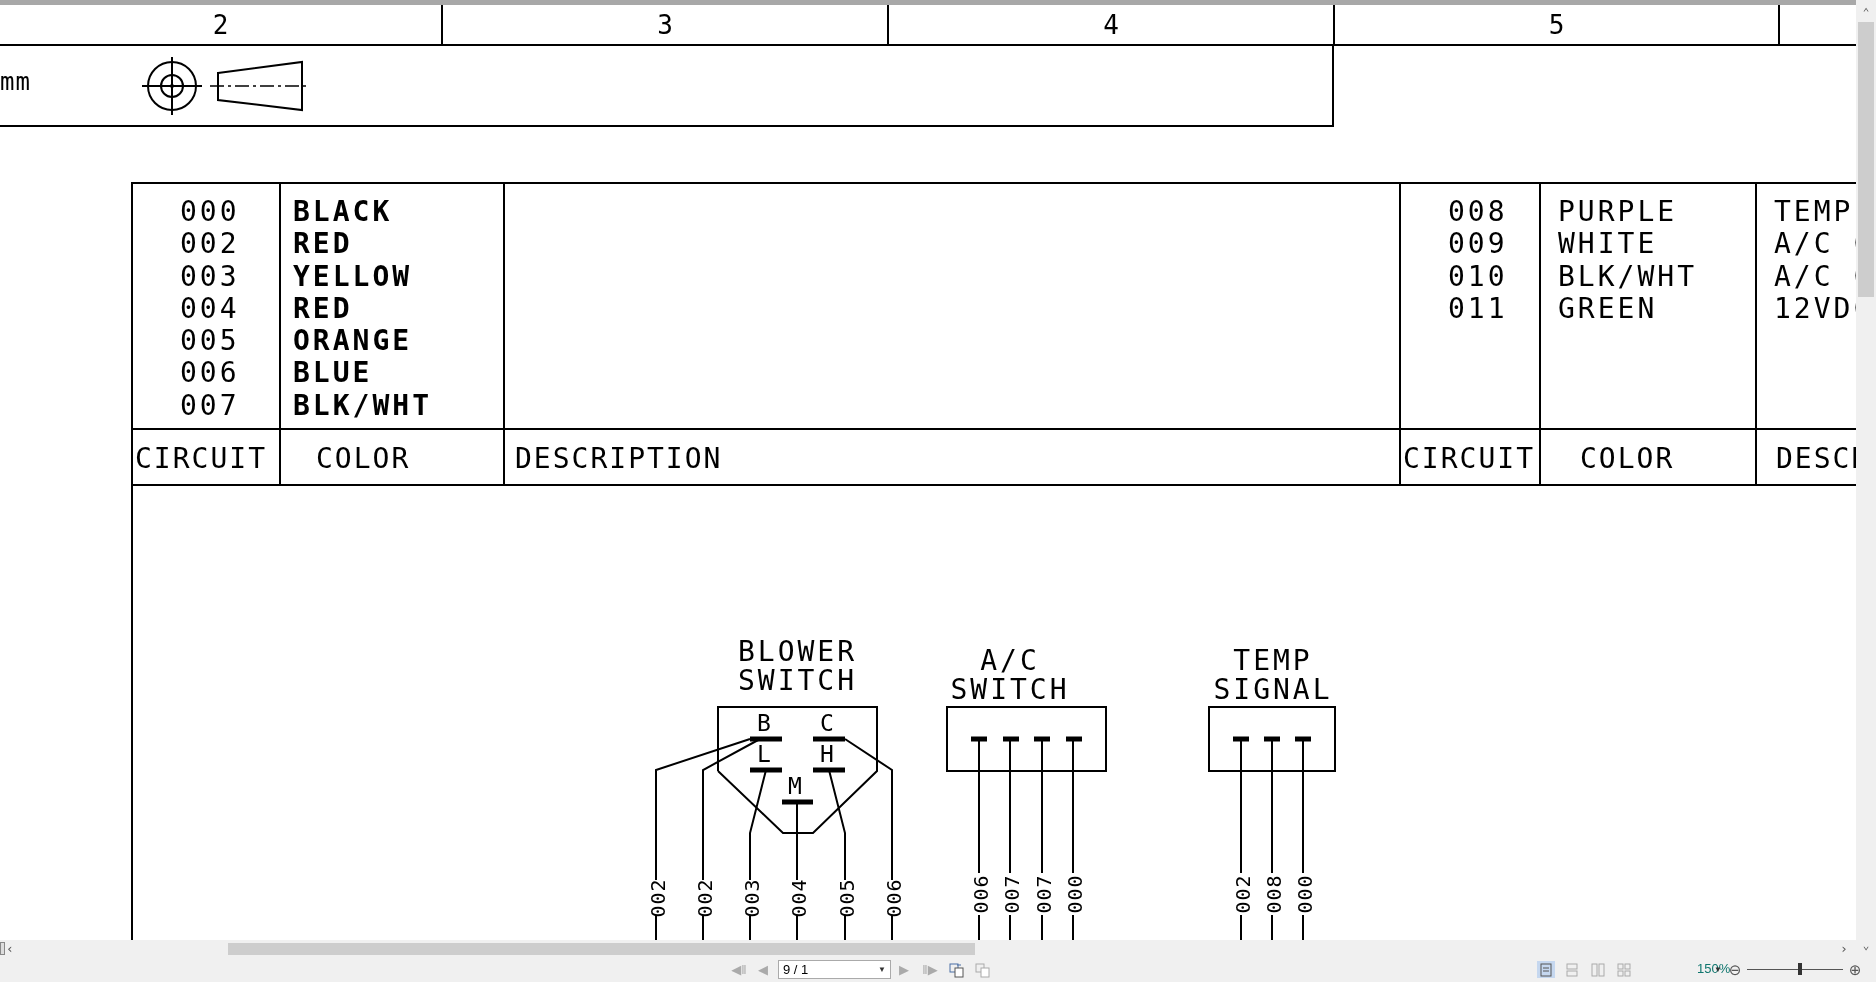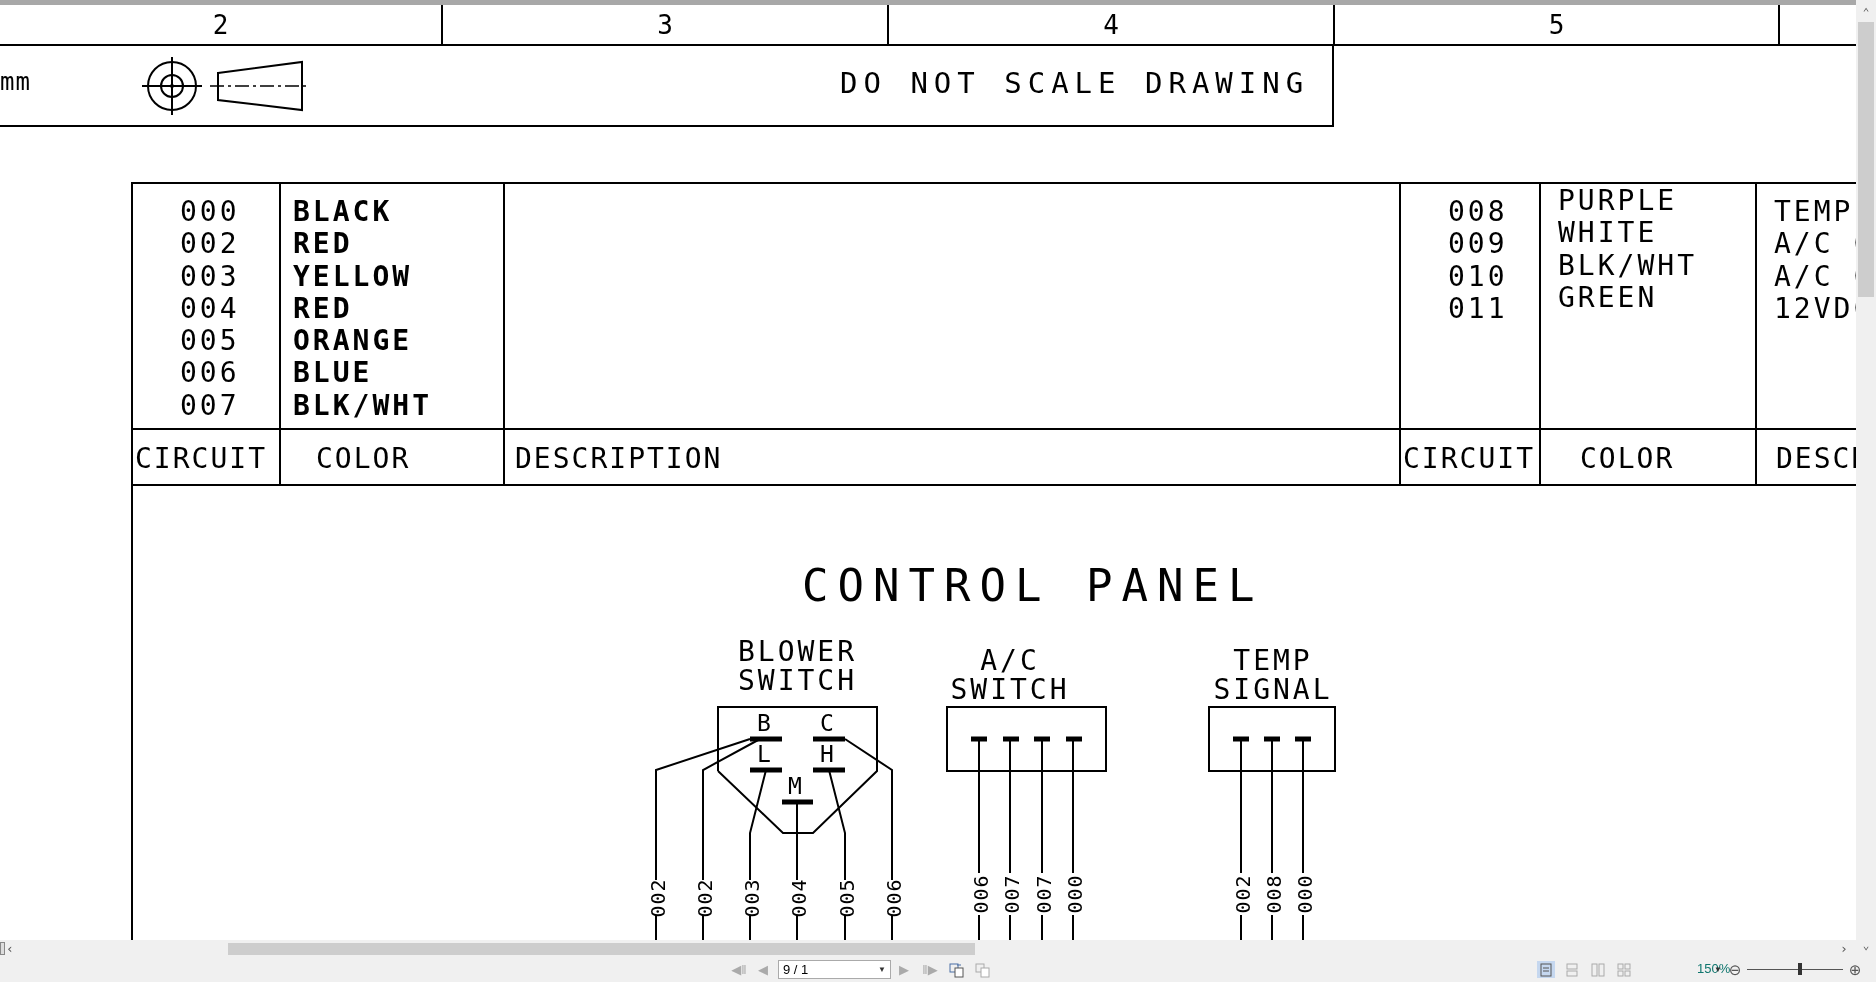--- a/index.html
+++ b/index.html
@@ -86,21 +86,20 @@
     <svg id="proj-icon" width="170" height="60" viewBox="0 0 170 60">
       <circle cx="32" cy="30" r="24" fill="none" stroke="#000" stroke-width="2"></circle>
       <circle cx="32" cy="30" r="11" fill="none" stroke="#000" stroke-width="2"></circle>
       <line x1="2" y1="30" x2="62" y2="30" stroke="#000" stroke-width="2"></line>
       <line x1="32" y1="1" x2="32" y2="59" stroke="#000" stroke-width="2"></line>
       <circle cx="32" cy="30" r="2" fill="#000"></circle>
       <polygon points="78,17 162,6 162,54 78,44" fill="none" stroke="#000" stroke-width="2"></polygon>
       <line x1="78" y1="17" x2="78" y2="44" stroke="#000" stroke-width="2"></line>
       <line x1="70" y1="30" x2="170" y2="30" stroke="#000" stroke-width="1.5" stroke-dasharray="14,4,3,4"></line>
     </svg>
-    <span id="scale-text" class="cad">DO NOT SCALE DRAWING</span>
   </div>
 
   <div id="legend">
     <div class="vline" style="left:146px;"></div>
     <div class="vline" style="left:370px;"></div>
     <div class="vline" style="left:1266px;"></div>
     <div class="vline" style="left:1406px;"></div>
     <div class="vline" style="left:1622px;"></div>
     <div class="hline" style="top:244px;"></div>
     <div class="hline" style="top:300px;"></div>
@@ -117,40 +116,39 @@
 YELLOW
 RED
 ORANGE
 BLUE
 BLK/WHT</div>
 
     <div class="col-text" style="left:1315px;top:12px;">008
 009
 010
 011</div>
-    <div class="col-text" style="left:1425px;top:1px;">PURPLE
+    <div class="col-text" style="left:1425px;top:12px;">PURPLE
 WHITE
 BLK/WHT
 GREEN</div>
     <div class="col-text" style="left:1641px;top:12px;">TEMPE
 A/C C
 A/C C
 12VDC</div>
 
     <div class="hdr-text" style="left:2px;">CIRCUIT</div>
     <div class="hdr-text" style="left:183px;">COLOR</div>
     <div class="hdr-text" style="left:382px;">DESCRIPTION</div>
     <div class="hdr-text" style="left:1270px;">CIRCUIT</div>
     <div class="hdr-text" style="left:1447px;">COLOR</div>
     <div class="hdr-text" style="left:1643px;">DESCR</div>
   </div>
 
   <div id="drawing-left-border"></div>
 
-  <div id="cp-title" class="cad">CONTROL PANEL</div>
 
   <div class="comp-label" style="left:730px;top:637px;width:135px;">
     <div>BLOWER</div>
     <div>SWITCH</div>
   </div>
   <div class="comp-label" style="left:945px;top:646px;width:130px;">
     <div>A/C</div>
     <div>SWITCH</div>
   </div>
   <div class="comp-label" style="left:1203px;top:646px;width:140px;">

